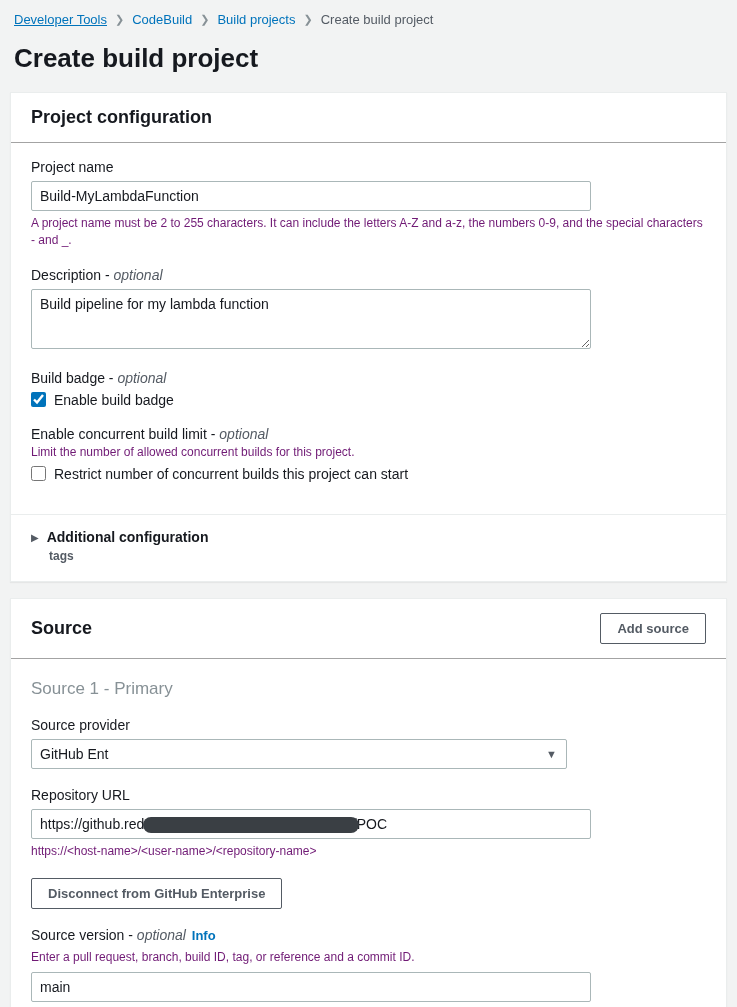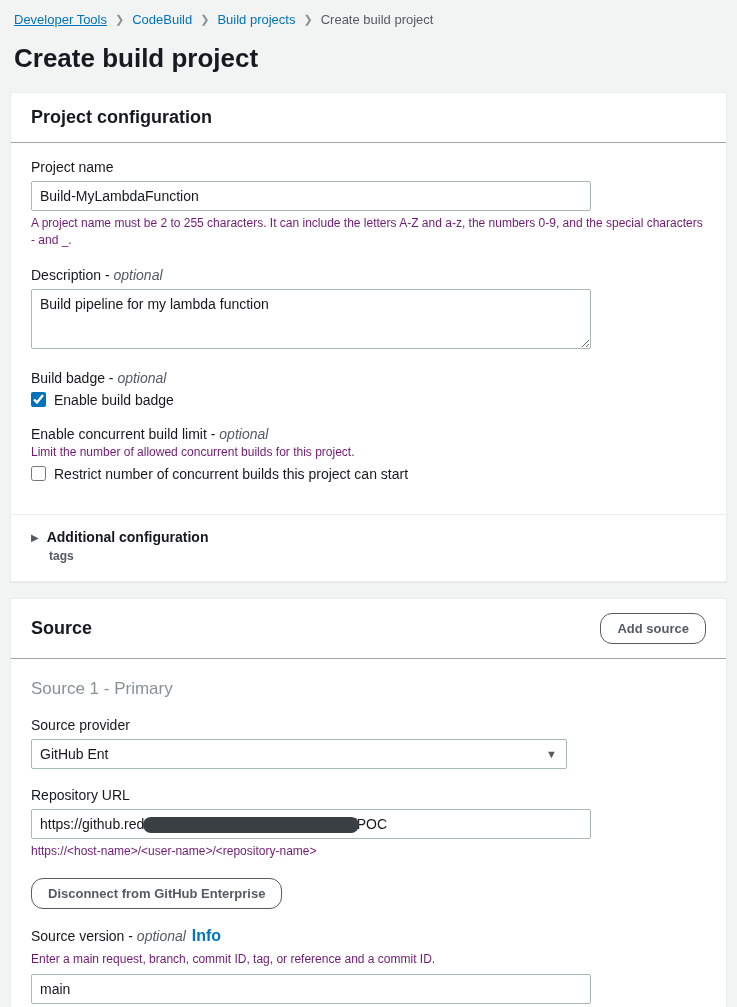--- a/index.html
+++ b/index.html
@@ -110,21 +110,21 @@
       font-weight: 600;
       margin-top: 4px;
     }
     .btn {
       background: #fff;
       border: 1px solid #545b64;
       color: #545b64;
       font-weight: 700;
       font-size: 13px;
       padding: 7px 16px;
-      border-radius: 12px;
+      border-radius: 2px;
       cursor: pointer;
     }
     .subheader {
       color: #879196;
       font-size: 17px;
       font-weight: 400;
       margin: 4px 0 18px 0;
     }
     .select-wrap {
       position: relative;
@@ -139,21 +139,21 @@
       position: absolute;
       right: 10px;
       top: 50%;
       transform: translateY(-50%);
       pointer-events: none;
       color: #545b64;
       font-size: 11px;
     }
     .info-link {
       color: #0073bb;
-      font-size: 16px;
+      font-size: 13px;
       font-weight: 600;
       margin-left: 2px;
       cursor: pointer;
     }
     .redact {
       position: relative;
       display: inline-block;
     }
     .redact-bar {
       position: absolute;
@@ -268,21 +268,21 @@
 
     <div class="field-block">
       <button class="btn">Disconnect from GitHub Enterprise</button>
     </div>
 
     <div class="field-block">
       <label class="field-label">
         <span>Source version</span> - <span class="optional">optional</span>
         <span class="info-link">Info</span>
       </label>
-      <div class="help-text" style="margin-top:0;margin-bottom:6px;">Enter a main request, branch, commit ID, tag, or reference and a commit ID.</div>
+      <div class="help-text" style="margin-top:0;margin-bottom:6px;">Enter a pull request, branch, build ID, tag, or reference and a commit ID.</div>
       <input type="text" value="main" style="">
     </div>
 
     <div class="expander-section inner">
       
       
     </div>
   </div>
 </div>
 

